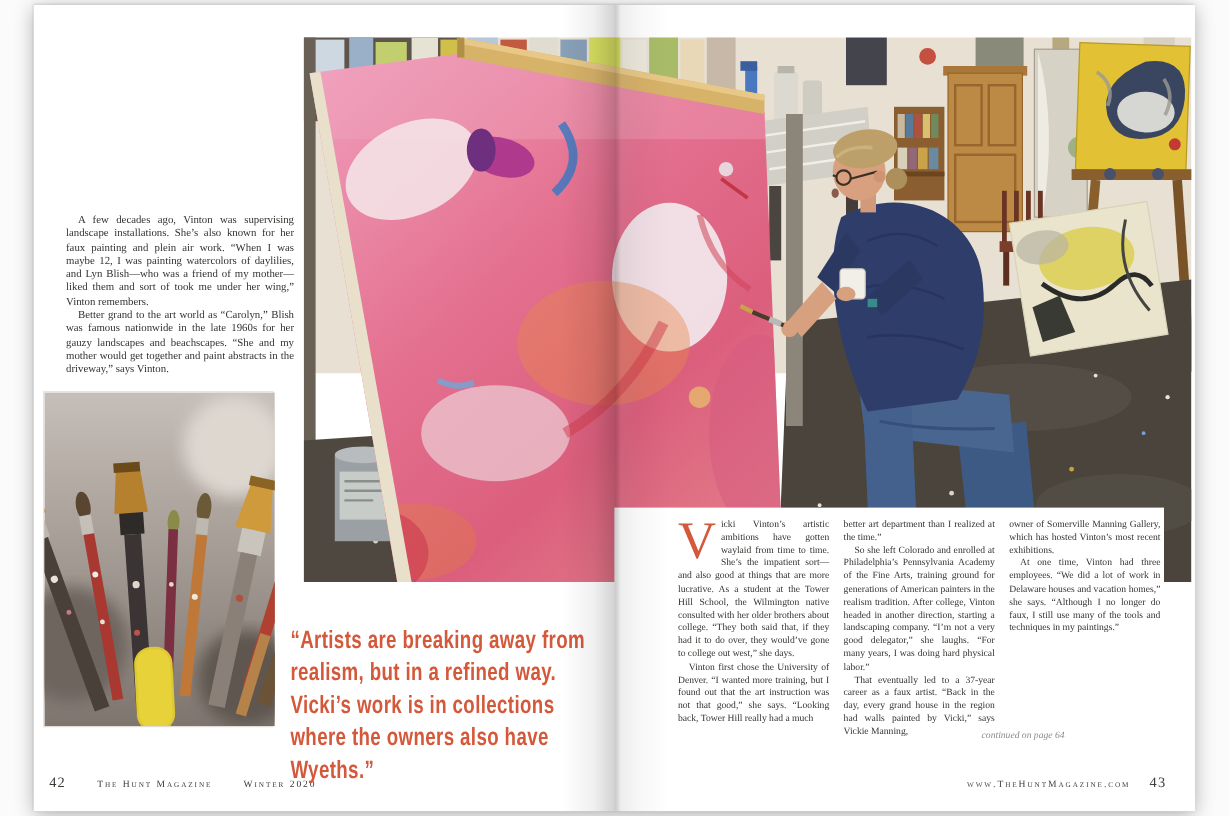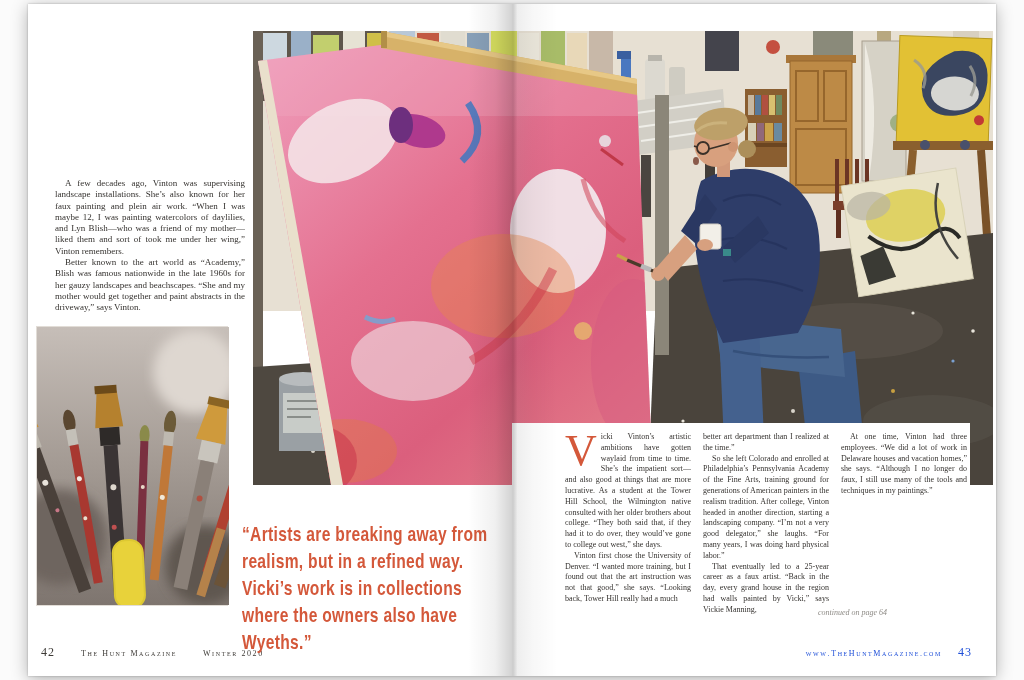--- a/index.html
+++ b/index.html
@@ -36,33 +36,33 @@
   .col{width:126px;}
   .col p{margin:0;text-indent:9px;}
   .col p.noind{text-indent:0;}
   .dropcap{float:left;font-family:"Liberation Serif",serif;color:#d4583a;font-size:44px;line-height:34px;
            padding:2px 4px 0 0;}
   .continued{position:absolute;left:790px;top:604px;width:150px;text-align:left;z-index:30;
              font-style:italic;font-size:8px;color:#8d8a85;}
 
   
   .footer-left{position:absolute;left:13px;top:641px;z-index:5;display:flex;align-items:baseline;gap:26px;color:#3d3a36;}
-  .footer-right{position:absolute;right:24px;top:641px;z-index:5;display:flex;align-items:baseline;gap:16px;color:#1d4ed8;}
+  .footer-right{position:absolute;right:24px;top:641px;z-index:5;display:flex;align-items:baseline;gap:16px;color:#404040;}
   .folio{font-size:12px;letter-spacing:1px;}
   .fmeta{font-variant:small-caps;font-size:8px;letter-spacing:1.6px;}
 </style>
 </head>
 <body>
 
 <div class="stage">
   <div class="spread">
 
     <div class="intro">
       <p>A few decades ago, Vinton was supervising landscape installations. She’s also known for her faux painting and plein air work. “When I was maybe 12, I was painting watercolors of daylilies, and Lyn Blish—who was a friend of my mother—liked them and sort of took me under her wing,” Vinton remembers.</p>
-      <p>Better known to the art world as “Academy,” Blish was famous nationwide in the late 1960s for her gauzy landscapes and beachscapes. “She and my mother would get together and paint abstracts in the driveway,” says Vinton.</p>
+      <p>Better grand to the art world as “Carolyn,” Blish was famous nationwide in the late 1960s for her gauzy landscapes and beachscapes. “She and my mother would get together and paint abstracts in the driveway,” says Vinton.</p>
     </div>
 
     <div class="brushes">
       <svg width="192" height="278" viewBox="0 0 192 278" xmlns="http://www.w3.org/2000/svg">
         <defs>
           <linearGradient id="bbg" x1="0" y1="0" x2="0" y2="1">
             <stop offset="0" stop-color="#c6beb8"></stop>
               <stop offset=".5" stop-color="#a39a93"></stop>
               <stop offset="1" stop-color="#7e756f"></stop>
           </linearGradient>
@@ -364,23 +364,24 @@
     <div class="whitepatch"></div>
 
     <div class="article">
       <div class="col">
         <p class="noind"><span class="dropcap">V</span><span>icki Vinton’s artistic ambitions have gotten waylaid from time to time. She’s the impatient sort—and also good at things that are more lucrative. As a student at the Tower Hill School, the Wilmington native consulted with her older brothers about college. “They both said that, if they had it to do over, they would’ve gone to college out west,” she days.</span></p>
         <p>Vinton first chose the University of Denver. “I wanted more training, but I found out that the art instruction was not that good,” she says. “Looking back, Tower Hill really had a much</p>
       </div>
       <div class="col">
         <p class="noind">better art department than I realized at the time.”</p>
         <p>So she left Colorado and enrolled at Philadelphia’s Pennsylvania Academy of the Fine Arts, training ground for generations of American painters in the realism tradition. After college, Vinton headed in another direction, starting a landscaping company. “I’m not a very good delegator,” she laughs. “For many years, I was doing hard physical labor.”</p>
-        <p>That eventually led to a 25-year career as a faux artist. “Back in the day, every grand house in the region had walls painted by Vicki,” says Vickie Manning,</p>
+        <p>That eventually led to a 37-year career as a faux artist. “Back in the day, every grand house in the region had walls painted by Vicki,” says Vickie Manning,</p>
       </div>
       <div class="col">
+        <p class="noind">owner of Somerville Manning Gallery, which has hosted Vinton’s most recent exhibitions.</p>
         <p>At one time, Vinton had three employees. “We did a lot of work in Delaware houses and vacation homes,” she says. “Although I no longer do faux, I still use many of the tools and techniques in my paintings.”</p>
       </div>
     </div>
 
     <div class="continued">continued on page 64</div>
 
     <div class="footer-right">
       <span class="fmeta">www.TheHuntMagazine.com</span>
       <span class="folio">43</span>
     </div>

